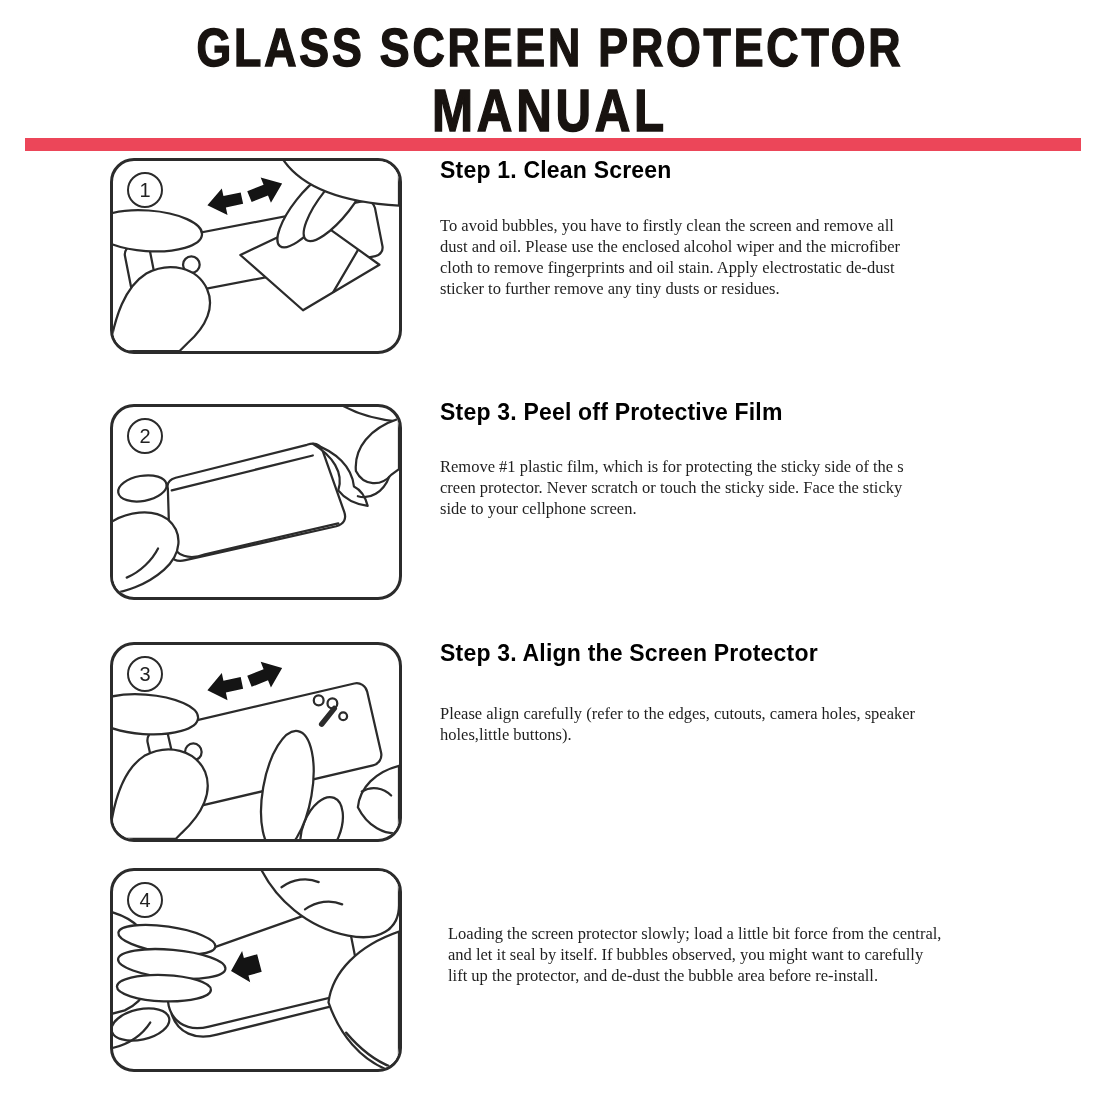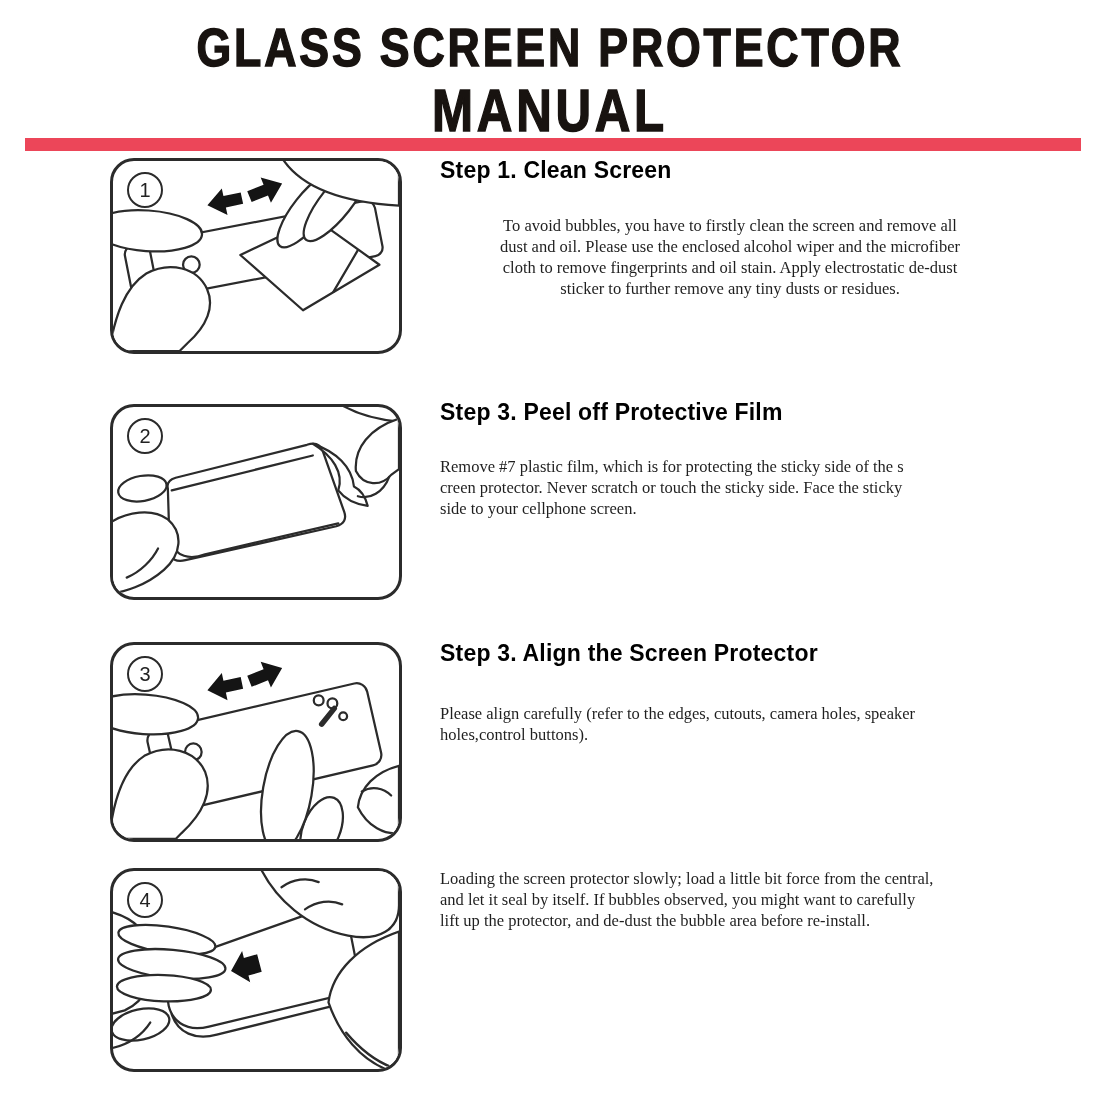--- a/index.html
+++ b/index.html
@@ -21,21 +21,21 @@
   #panel4{top:868px;height:204px;}
   .badge{position:absolute;left:14px;top:11px;width:32px;height:32px;border:2.5px solid #2b2b2b;
          border-radius:50%;background:#fff;text-align:center;line-height:32px;font-size:20px;
          color:#222;z-index:2;}
   
   .step-heading{position:absolute;left:440px;font-size:23px;font-weight:700;color:#000000;
                 letter-spacing:0.2px;white-space:nowrap;}
   #h1{top:157px;} #h2{top:399px;} #h3{top:640px;} #h4{top:871px;}
   .step-body{position:absolute;left:440px;width:580px;font-family:"Liberation Serif",serif;
              font-size:16.5px;line-height:21px;color:#1f1f1f;white-space:pre-line;}
-  #b1{top:215px;text-align:center;} #b2{top:456px;} #b3{top:703px;} #b4{top:868px;}
+  #b1{top:215px;} #b2{top:456px;} #b3{top:703px;} #b4{top:923px;margin-left:8px;}
   
   .art{stroke:#2b2b2b;stroke-width:2.3;fill:#ffffff;stroke-linejoin:round;stroke-linecap:round;}
   .art .ln{fill:none;}
   .ink{fill:#141414;stroke:none;}
 </style>
 </head>
 <body>
 
 <div class="page">
 
@@ -95,21 +95,21 @@
         <path class="ln" d="M 14,176 C 28,170 40,158 46,146"></path>
       </g>
       <g class="art">
         <path class="ln" d="M 230,-4 C 246,6 268,13 292,15"></path>
         <path d="M 292,12 C 262,22 246,42 248,66 C 256,82 274,82 284,70 L 292,64 Z"></path>
         <path class="ln" d="M 282,72 C 276,88 262,96 250,92"></path>
       </g>
     </svg>
   </div>
   <div class="step-heading" id="h2">Step 3. Peel off Protective Film</div>
-  <div class="step-body" id="b2">Remove #7 plastic film, which is for protecting the sticky side of the s
+  <div class="step-body" id="b2">Remove #1 plastic film, which is for protecting the sticky side of the s
 creen protector. Never scratch or touch the sticky side. Face the sticky
 side to your cellphone screen.</div>
 
   <div class="panel" id="panel3">
     <div class="badge">3</div>
     <svg viewBox="0 0 292 196" preserveAspectRatio="none">
       <g class="art">
         <g transform="rotate(-13 160 105)">
           <rect x="40" y="60" width="230" height="85" rx="11"></rect>
           <line class="ln" x1="62" y1="62" x2="62" y2="143"></line>
@@ -133,21 +133,21 @@
         <path class="ln" d="M 254,148 C 264,142 276,144 284,152"></path>
       </g>
       <g class="ink">
         <polygon points="132,36 114,36 114,28 96,42 114,56 114,48 132,48" transform="rotate(-12 114 42)"></polygon>
         <polygon points="138,24 156,24 156,16 174,30 156,44 156,36 138,36" transform="rotate(-22 156 30)"></polygon>
       </g>
     </svg>
   </div>
   <div class="step-heading" id="h3">Step 3. Align the Screen Protector</div>
   <div class="step-body" id="b3">Please align carefully (refer to the edges, cutouts, camera holes, speaker
-holes,control buttons).</div>
+holes,little buttons).</div>
 
   <div class="panel" id="panel4">
     <div class="badge">4</div>
     <svg viewBox="0 0 292 196" preserveAspectRatio="none">
       <g class="art">
         <path d="M 96,78 C 66,88 52,106 56,128 C 58,148 74,160 98,154 L 254,118 L 236,30 Z"></path>
         <path class="ln" d="M 60,142 C 66,160 84,168 106,162 L 256,126"></path>
       </g>
       <g class="art">
         <path d="M -4,40 C 20,46 36,60 40,82 C 44,106 34,128 12,138 L -4,142 Z"></path>

